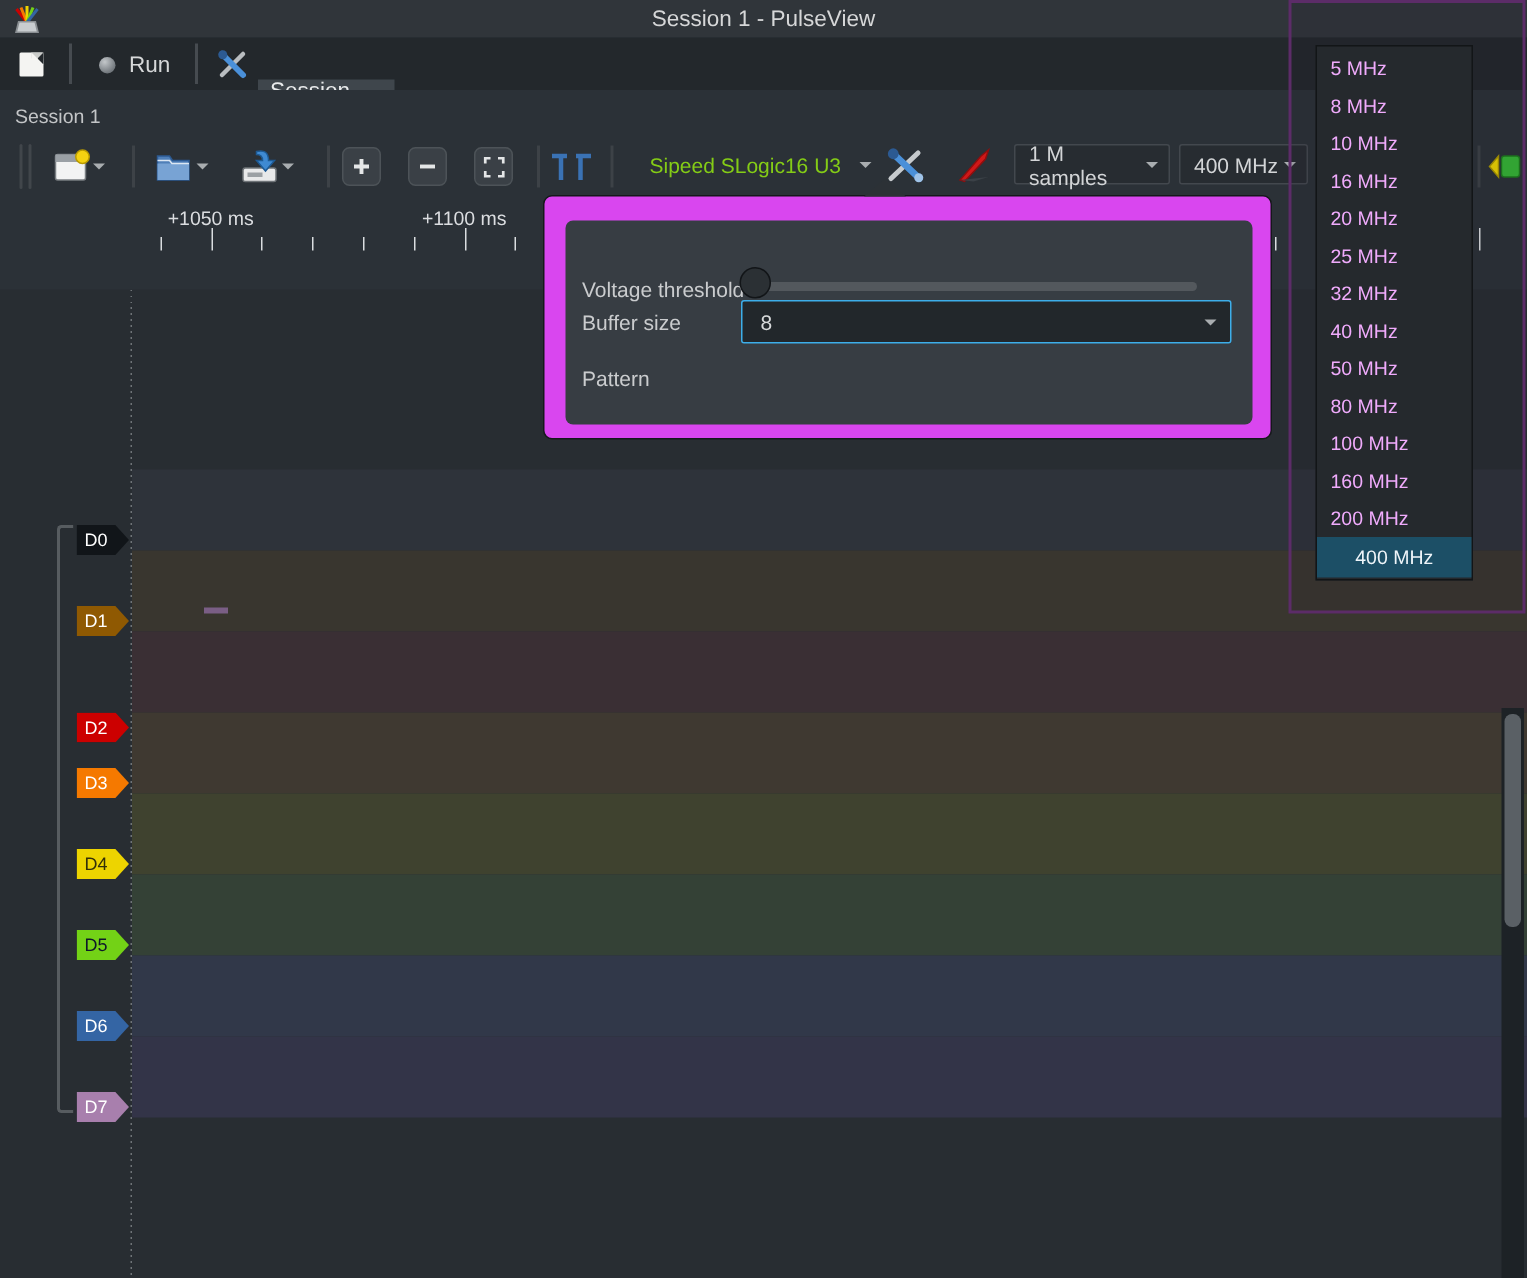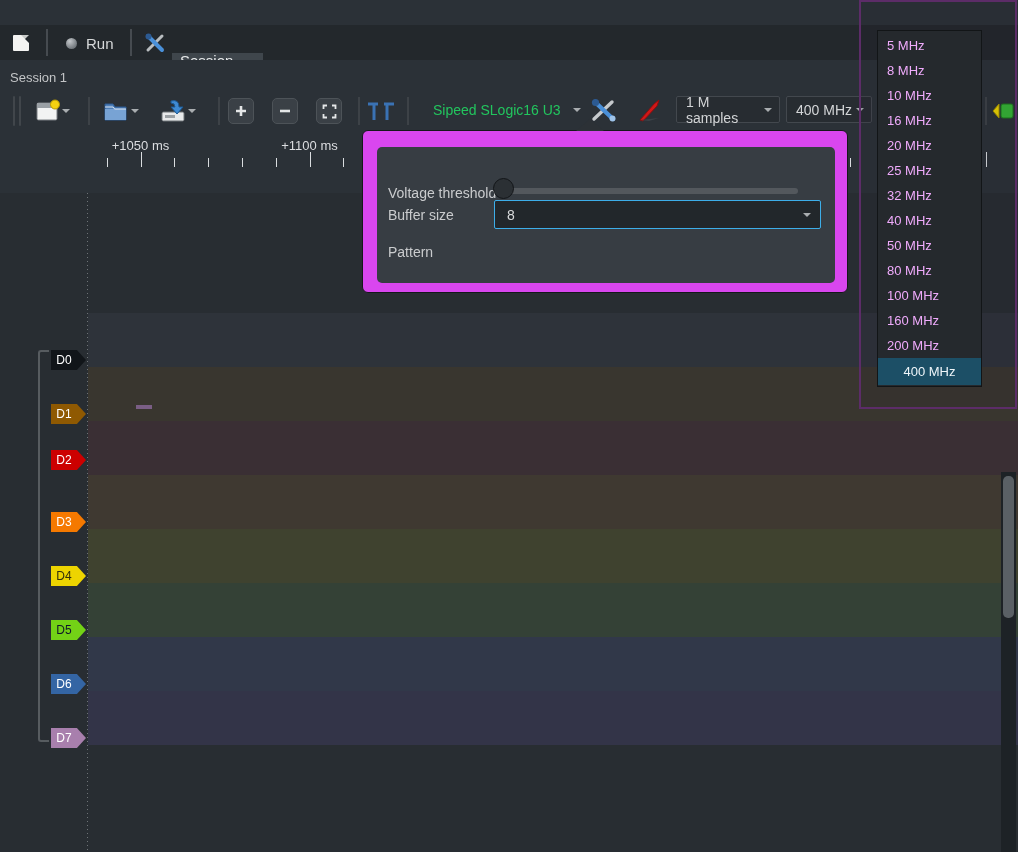--- a/index.html
+++ b/index.html
@@ -43,21 +43,21 @@
   .handle { top:2px; width:2px; height:30px; background:#41464b; border-radius:1px; }
   .tsep { top:3px; width:2px; height:28px; background:#3d4247; }
   .toolbtn { top:1px; height:32px; display:flex; align-items:center; }
   .drop-arrow { width:0; height:0; border:4px solid transparent; border-top-color:#a9adb0; margin-top:4px; }
   .sqbtn { width:26px; height:26px; background:#3a4046; border:1px solid #4d5358; border-radius:5px;
     display:flex; align-items:center; justify-content:center; }
   .combo { top:2px; height:27px; background:#272c31; border:1px solid #43484e; border-radius:2px;
     display:flex; align-items:center; justify-content:space-between; padding:0 7px 0 9px; }
   .combo span { font-size:14px; color:#d3d5d7; }
   #device-select { top:1px; height:29px; display:flex; align-items:center; gap:12px; }
-  #device-select span { font-size:14px; color:#22c55e; }
+  #device-select span { font-size:14px; color:#84cc16; }
 
   
   .ruler-label { top:78px; font-size:13px; color:#dbdde0; transform:translateX(-50%); white-space:nowrap; }
   .tick { background:#dadde0; width:1px; }
   .tick.minor { top:98px; height:9px; }
   .tick.major { top:92px; height:15px; }
 
   
   #traceview { left:0; top:133px; width:1018px; height:719px; background:#282d32; }
   .band { left:88px; width:930px; height:54px; }
@@ -97,20 +97,34 @@
   #rate-list { left:877px; top:30px; width:105px; height:357px; background:#25292d;
     border:1px solid #121517; z-index:22; padding-top:2px; }
   .rate-item { height:25px; line-height:25px; padding-left:9px; font-size:13px; color:#f0abfc; }
   .rate-item.sel { height:27px; line-height:27px; padding-left:0; text-align:center; color:#eef5f9; }
 </style>
 </head>
 <body>
 
 <div id="stage">
 
+  <div id="titlebar" class="abs">
+    <svg id="app-logo" class="abs" viewBox="0 0 20 21">
+      <g stroke-width="2" fill="none">
+        <path d="M10 13 L3 4" stroke="#cc0000"></path>
+        <path d="M10 13 L6 3" stroke="#f57900"></path>
+        <path d="M10 13 L10 2" stroke="#edd400"></path>
+        <path d="M10 13 L14 3" stroke="#73d216"></path>
+        <path d="M10 13 L17 4" stroke="#3465a4"></path>
+      </g>
+      <path d="M4 12 h12 l2 8 h-16 z" fill="#8a8f93"></path>
+      <path d="M5 13 h10 l1.5 6 h-13 z" fill="#c9cdd0"></path>
+    </svg>
+    <div class="title">Session 1 - PulseView</div>
+  </div>
 
   <div id="tabrow" class="abs">
     <div id="newsess-btn" class="abs">
       <div class="page-ico"></div>
     </div>
     <div class="vsep abs" style="left:46px; top:4px; height:27px;"></div>
     <div id="run-btn" class="abs">
       <div class="run-dot"></div>
       <span>Run</span>
     </div>
@@ -271,21 +285,21 @@
         </div>
       <div id="dotline" class="abs"></div>
       <div id="bracket" class="abs"></div>
       <div id="flags">
           <div class="flag abs" style="top: 157px; background: rgb(17, 21, 25);">
             <span style="color: rgb(255, 255, 255);">D0</span>
           </div>
           <div class="flag abs" style="top: 211px; background: rgb(143, 89, 2);">
             <span style="color: rgb(255, 255, 255);">D1</span>
           </div>
-          <div class="flag abs" style="top: 257px; background: rgb(204, 0, 0);">
+          <div class="flag abs" style="top: 282px; background: rgb(204, 0, 0);">
             <span style="color: rgb(255, 255, 255);">D2</span>
           </div>
           <div class="flag abs" style="top: 319px; background: rgb(245, 121, 0);">
             <span style="color: rgb(255, 255, 255);">D3</span>
           </div>
           <div class="flag abs" style="top: 373px; background: rgb(237, 212, 0);">
             <span style="color: rgb(51, 48, 10);">D4</span>
           </div>
           <div class="flag abs" style="top: 427px; background: rgb(115, 210, 22);">
             <span style="color: #0f172a;">D5</span>

